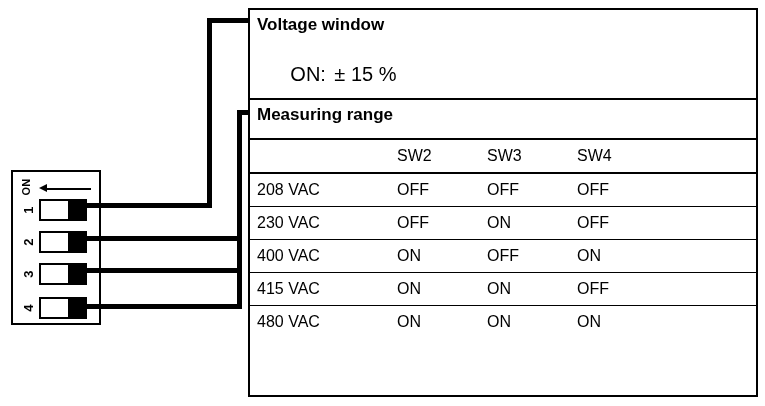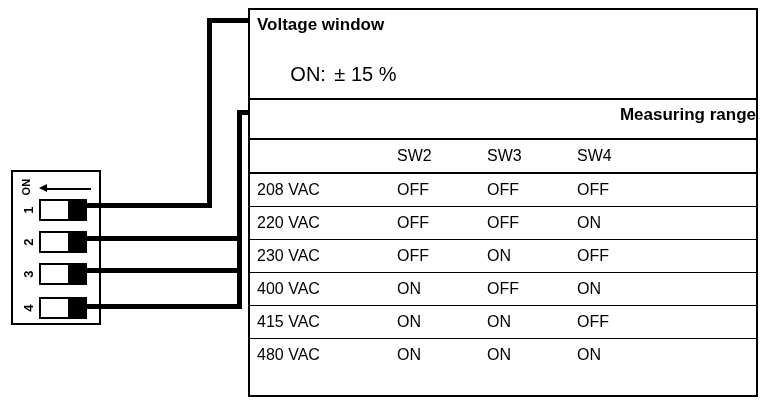--- a/index.html
+++ b/index.html
@@ -142,21 +142,20 @@
   }
   .vw-line .vw-key {
     display: inline-block;
     width: 44px;
   }
 
   
   #mr-title {
     height: 35px;
     border-bottom: 2px solid #000;
-    text-align: right;
   }
   table.mr-table {
     width: 100%;
     border-collapse: collapse;
     font-size: 16px;
   }
   table.mr-table th,
   table.mr-table td {
     border-bottom: 1.5px solid #000;
     height: 32px;
@@ -250,27 +249,20 @@
       </thead>
       <tbody>
         <tr>
           <td class="col-range">208 VAC</td>
           <td class="col-sw">OFF</td>
           <td class="col-sw">OFF</td>
           <td class="col-sw">OFF</td>
           <td class="col-pad"></td>
         </tr>
         <tr>
-          <td class="col-range">220 VAC</td>
-          <td class="col-sw">OFF</td>
-          <td class="col-sw">OFF</td>
-          <td class="col-sw">ON</td>
-          <td class="col-pad"></td>
-        </tr>
-        <tr>
           <td class="col-range">230 VAC</td>
           <td class="col-sw">OFF</td>
           <td class="col-sw">ON</td>
           <td class="col-sw">OFF</td>
           <td class="col-pad"></td>
         </tr>
         <tr>
           <td class="col-range">400 VAC</td>
           <td class="col-sw">ON</td>
           <td class="col-sw">OFF</td>

